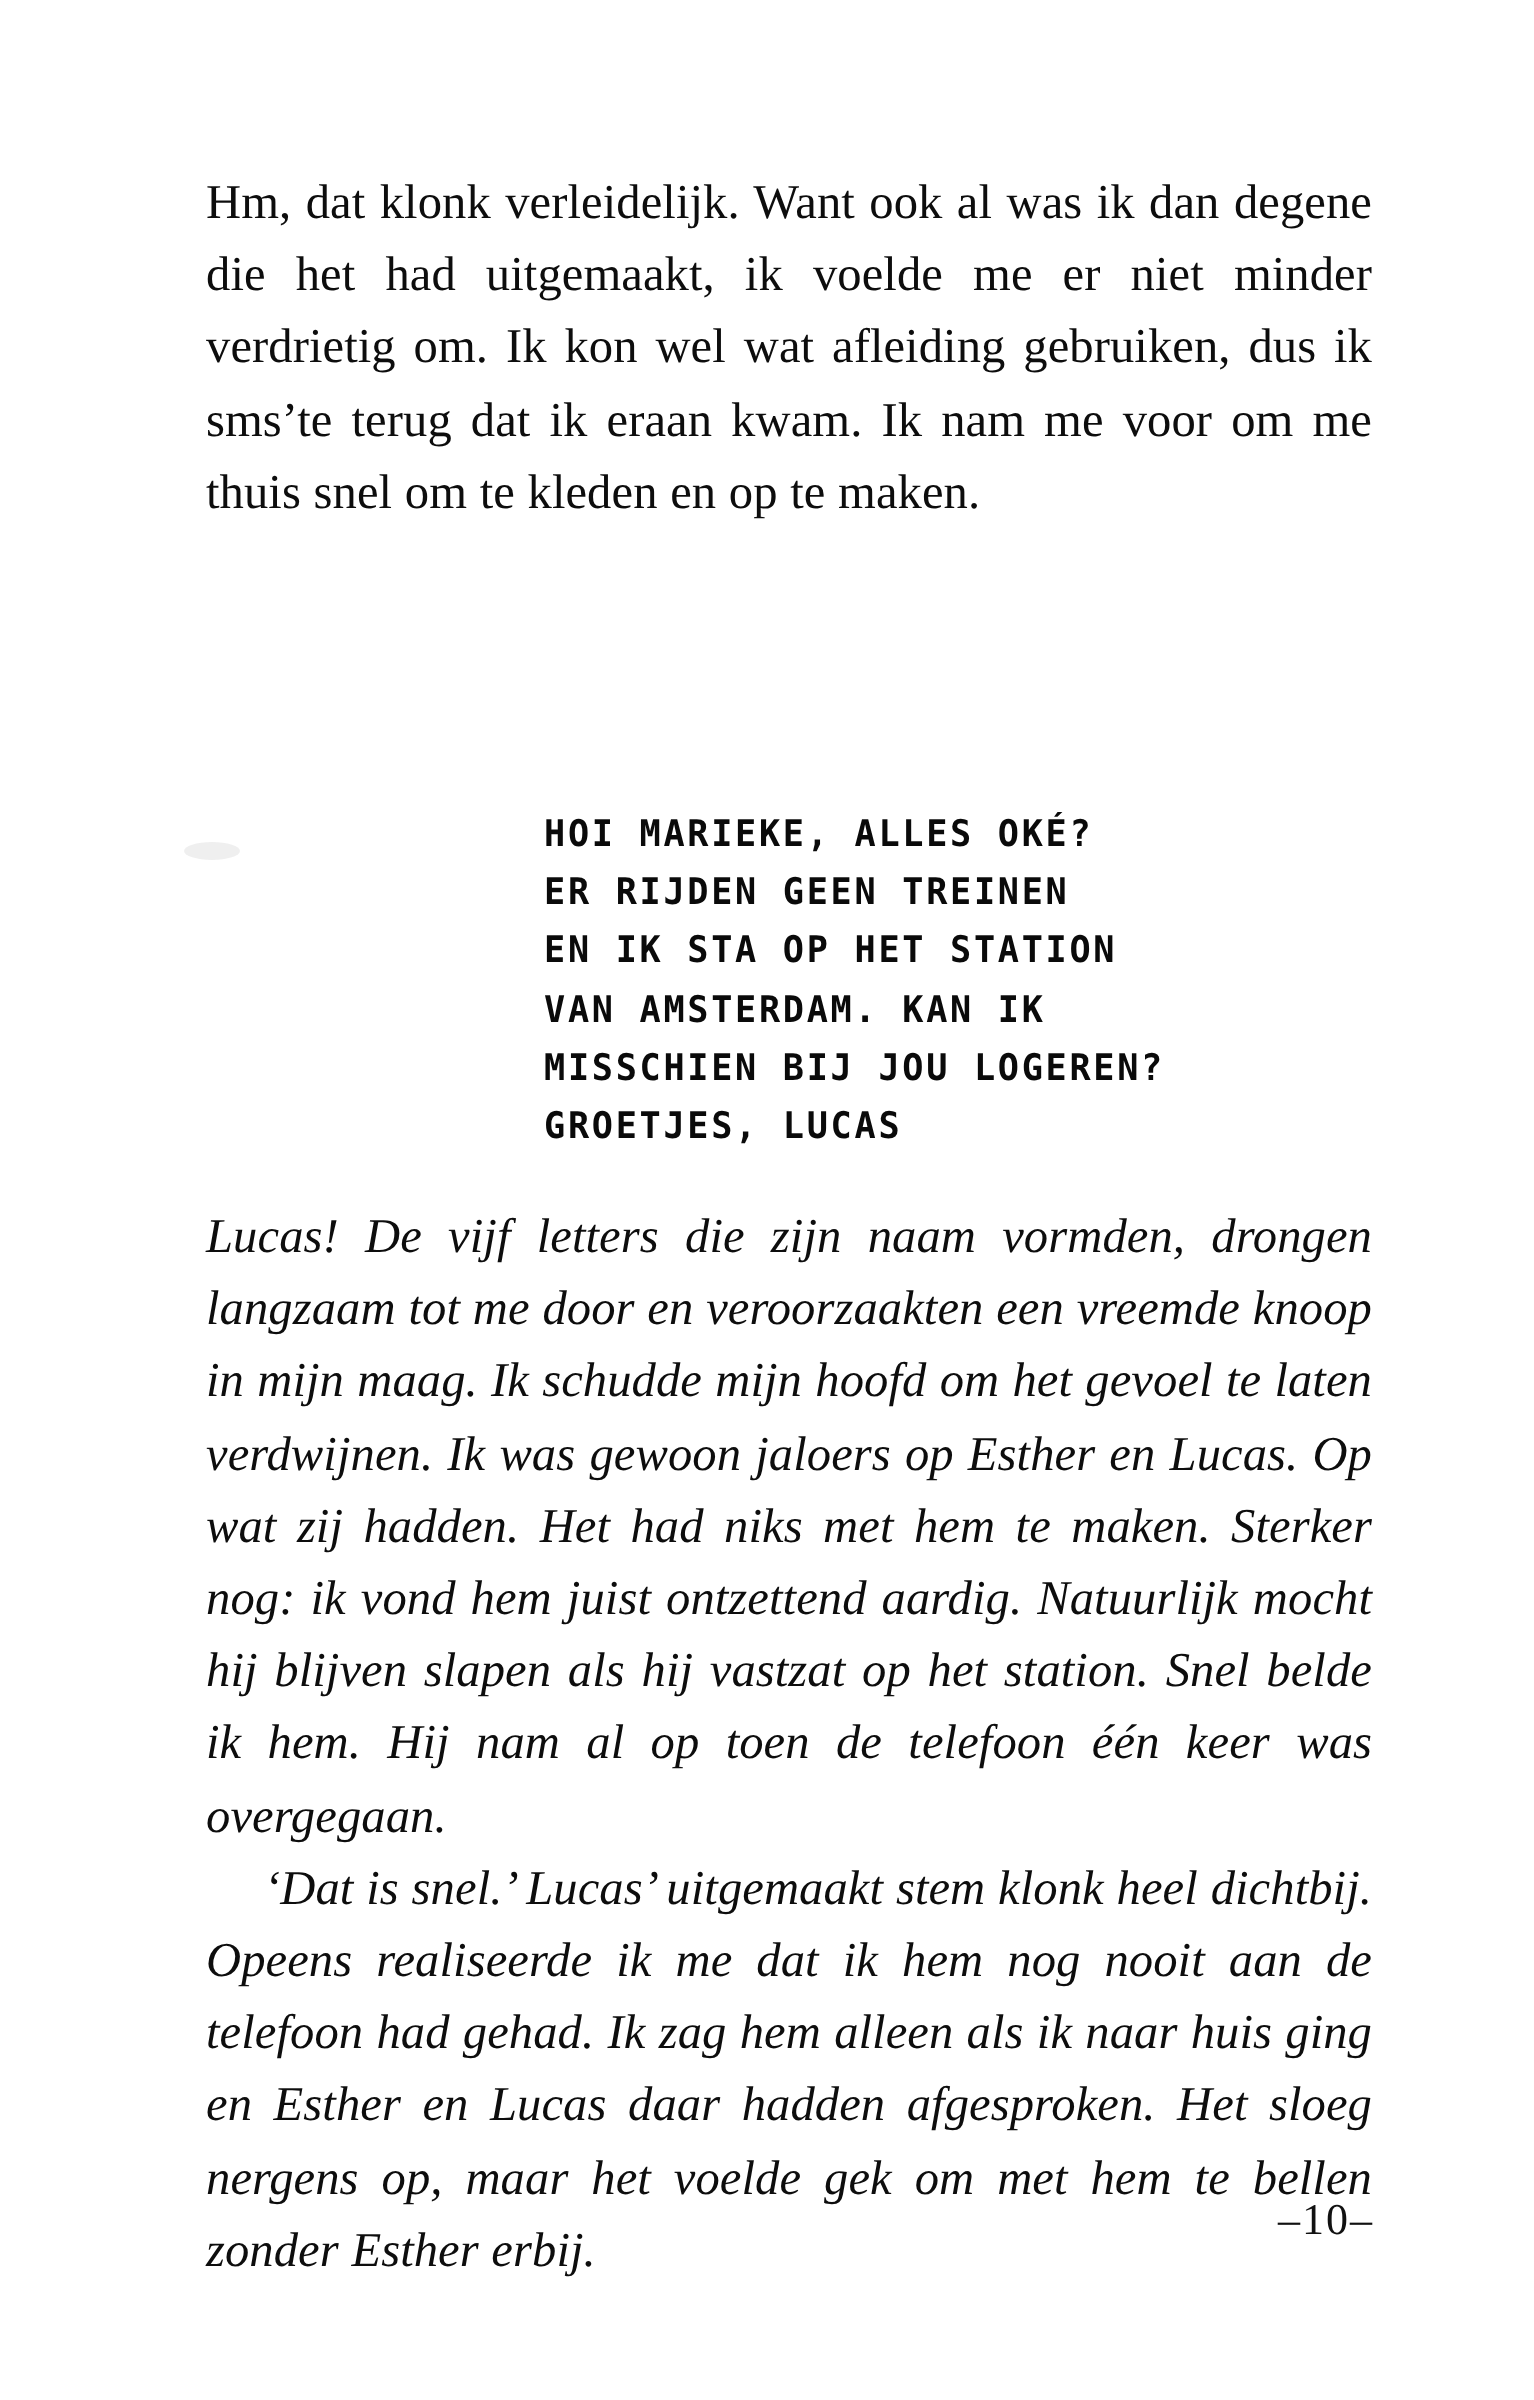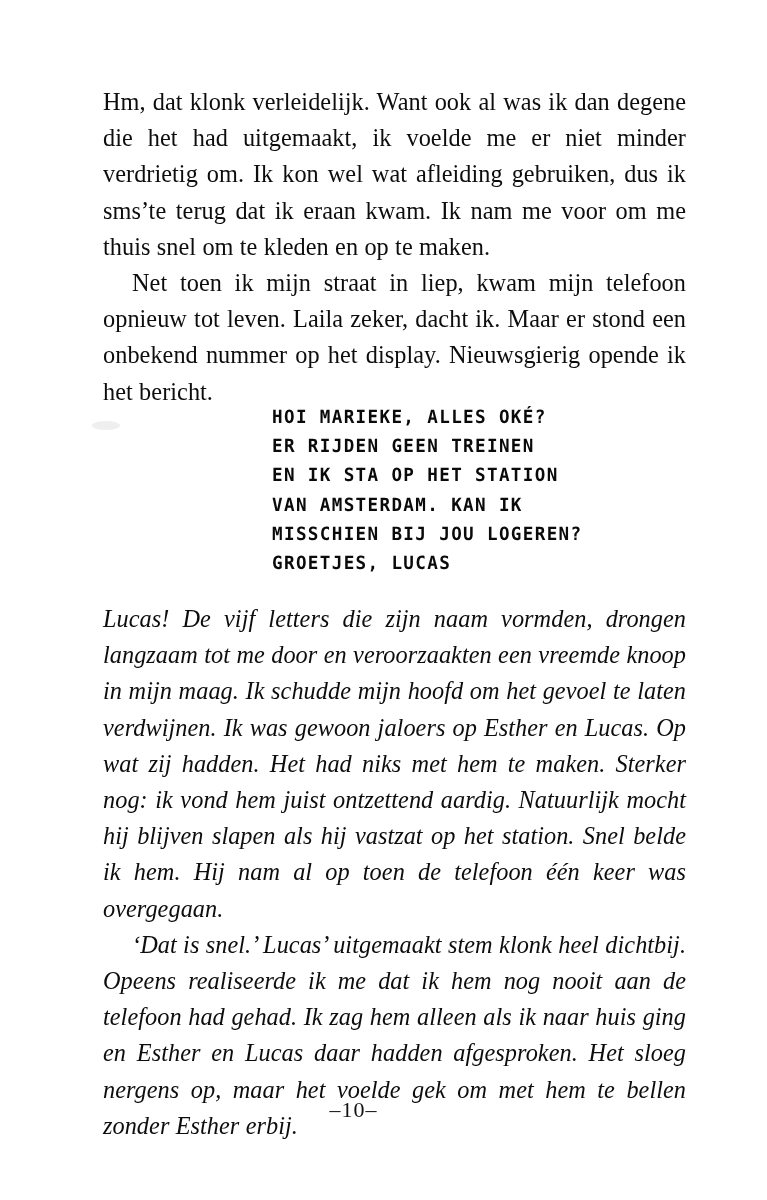--- a/index.html
+++ b/index.html
@@ -75,21 +75,21 @@
     -webkit-font-smoothing: none;
     text-rendering: geometricPrecision;
   }
 
   
   .folio {
     position: absolute;
     left: 0;
     right: 0;
     top: 1097px;
-    text-align: center;
+    text-align: right;
     font-family: "Liberation Serif", "DejaVu Serif", serif;
     font-size: 22px;
     color: #111111;
     letter-spacing: 1px;
     padding-left: 20px;
   }
 
   
   .scan-smudge {
     position: absolute;
@@ -105,21 +105,20 @@
 </style>
 </head>
 <body>
 
 <div class="page">
 
   <div class="scan-smudge"></div>
 
   <div class="text-column">
     <p class="para">Hm, dat klonk verleidelijk. Want ook al was ik dan degene die het had uitgemaakt, ik voelde me er niet minder verdrietig om. Ik kon wel wat afleiding gebruiken, dus ik sms’te terug dat ik eraan kwam. Ik nam me voor om me thuis snel om te kleden en op te maken.</p>
-    <p class="para">Net toen ik mijn straat in liep, kwam mijn telefoon opnieuw tot leven. Laila zeker, dacht ik. Maar er stond een onbekend nummer op het display. Nieuwsgierig opende ik het bericht.</p>
   </div>
 
   <div class="sms-block">
     <div class="sms-line">HOI MARIEKE, ALLES OKÉ?</div>
     <div class="sms-line">ER RIJDEN GEEN TREINEN</div>
     <div class="sms-line">EN IK STA OP HET STATION</div>
     <div class="sms-line">VAN AMSTERDAM. KAN IK</div>
     <div class="sms-line">MISSCHIEN BIJ JOU LOGEREN?</div>
     <div class="sms-line">GROETJES, LUCAS</div>
   </div>

